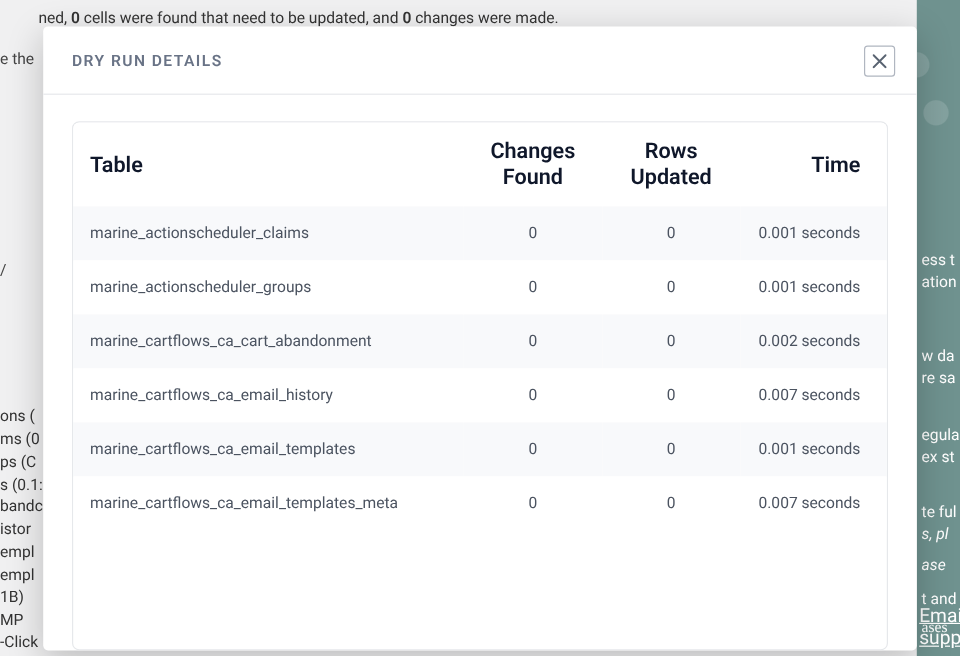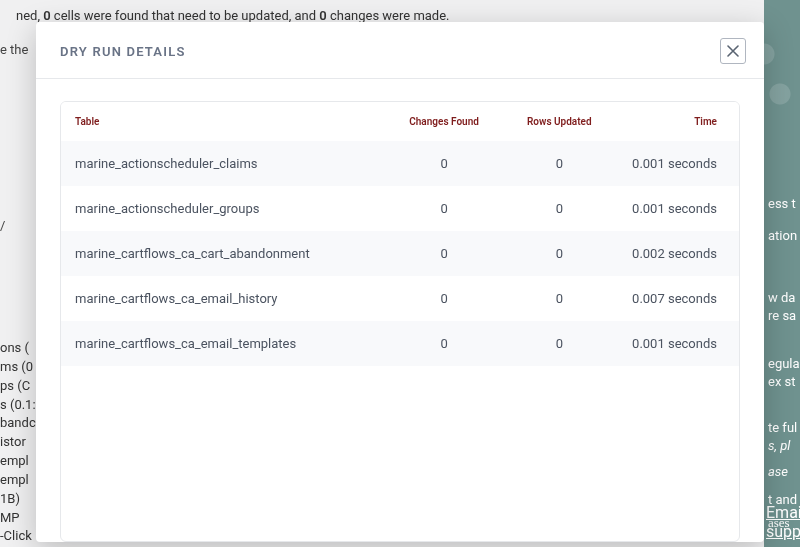--- a/index.html
+++ b/index.html
@@ -8,21 +8,21 @@
 
   
   .bg-page {
     position: absolute; inset: 0;
     color: #444;
     font-size: 13px;
     line-height: 1.5;
     padding: 6px 0 0 0;
     overflow: hidden;
   }
-  .bg-page .topline { padding-left: 16px; color: #333; }
+  .bg-page .topline { padding-left: 0; color: #333; margin-left: 32px; }
   .bg-page .topline b { font-weight: 600; }
   .bg-list { margin-top: 280px; padding-left: 0; font-size: 13px; color: #333; line-height: 1.45; }
 
   
   .modal {
     position: absolute;
     top: 22px; left: 36px;
     width: 728px; height: 520px;
     background: #fff;
     border-radius: 4px;
@@ -64,22 +64,22 @@
     border-radius: 6px;
     overflow: hidden;
     height: 100%;
   }
 
   table { width: 100%; border-collapse: collapse; font-size: 13px; color: #3a4251; }
   thead th {
     text-align: left;
     padding: 14px 14px;
     font-weight: 600;
-    color: #7f1d1d;
-    font-size: 10px;
+    color: #0f172a;
+    font-size: 18px;
     background: #fff;
   }
   thead th.c-table { width: 48%; }
   thead th.c-changes { width: 17%; text-align: center; }
   thead th.c-rows { width: 17%; text-align: center; }
   thead th.c-time { width: 18%; text-align: right; padding-right: 22px; }
 
   tbody tr { }
   tbody tr:nth-child(odd) td { background: #f8f9fb; }
   tbody tr:nth-child(even) td { background: #fff; }
@@ -102,21 +102,21 @@
     font-size: 13px;
     overflow: hidden;
   }
   .right-peek .wave {
     position: absolute; top: 24px; right: 0; width: 36px; height: 120px;
     background: radial-gradient(circle at 0 30px, rgba(255,255,255,0.15) 10px, transparent 11px),
                 radial-gradient(circle at 16px 70px, rgba(255,255,255,0.15) 10px, transparent 11px);
   }
   .right-peek .txt { position: absolute; left: 4px; }
   .right-peek .t1 { top: 172px; font-weight: 400; font-size: 17px; margin-left: 38px; }
-  .right-peek .t2 { top: 196px; }
+  .right-peek .t2 { top: 210px; }
   .right-peek .t3 { top: 228px; }
   .right-peek .t4 { top: 290px; }
   .right-peek .t5 { top: 308px; }
   .right-peek .t6 { top: 356px; }
   .right-peek .t7 { top: 374px; }
   .right-peek .t8 { top: 420px; }
   .right-peek .t9 { top: 438px; font-style: italic; }
   .right-peek .t10 { top: 464px; font-style: italic; }
   .right-peek .t11 { top: 492px; }
   .right-peek .t12 { top: 515px; font-family: Liberation Serif, serif; }
@@ -209,17 +209,23 @@
               <td class="c-changes">0</td>
               <td class="c-rows">0</td>
               <td class="c-time">0.007 seconds</td>
             </tr>
             <tr>
               <td class="c-table">marine_cartflows_ca_email_templates</td>
               <td class="c-changes">0</td>
               <td class="c-rows">0</td>
               <td class="c-time">0.001 seconds</td>
             </tr>
+            <tr>
+              <td class="c-table">marine_cartflows_ca_email_templates_meta</td>
+              <td class="c-changes">0</td>
+              <td class="c-rows">0</td>
+              <td class="c-time">0.007 seconds</td>
+            </tr>
           </tbody>
       </table>
     </div>
   </div>
 </div>
 
 </body></html>

